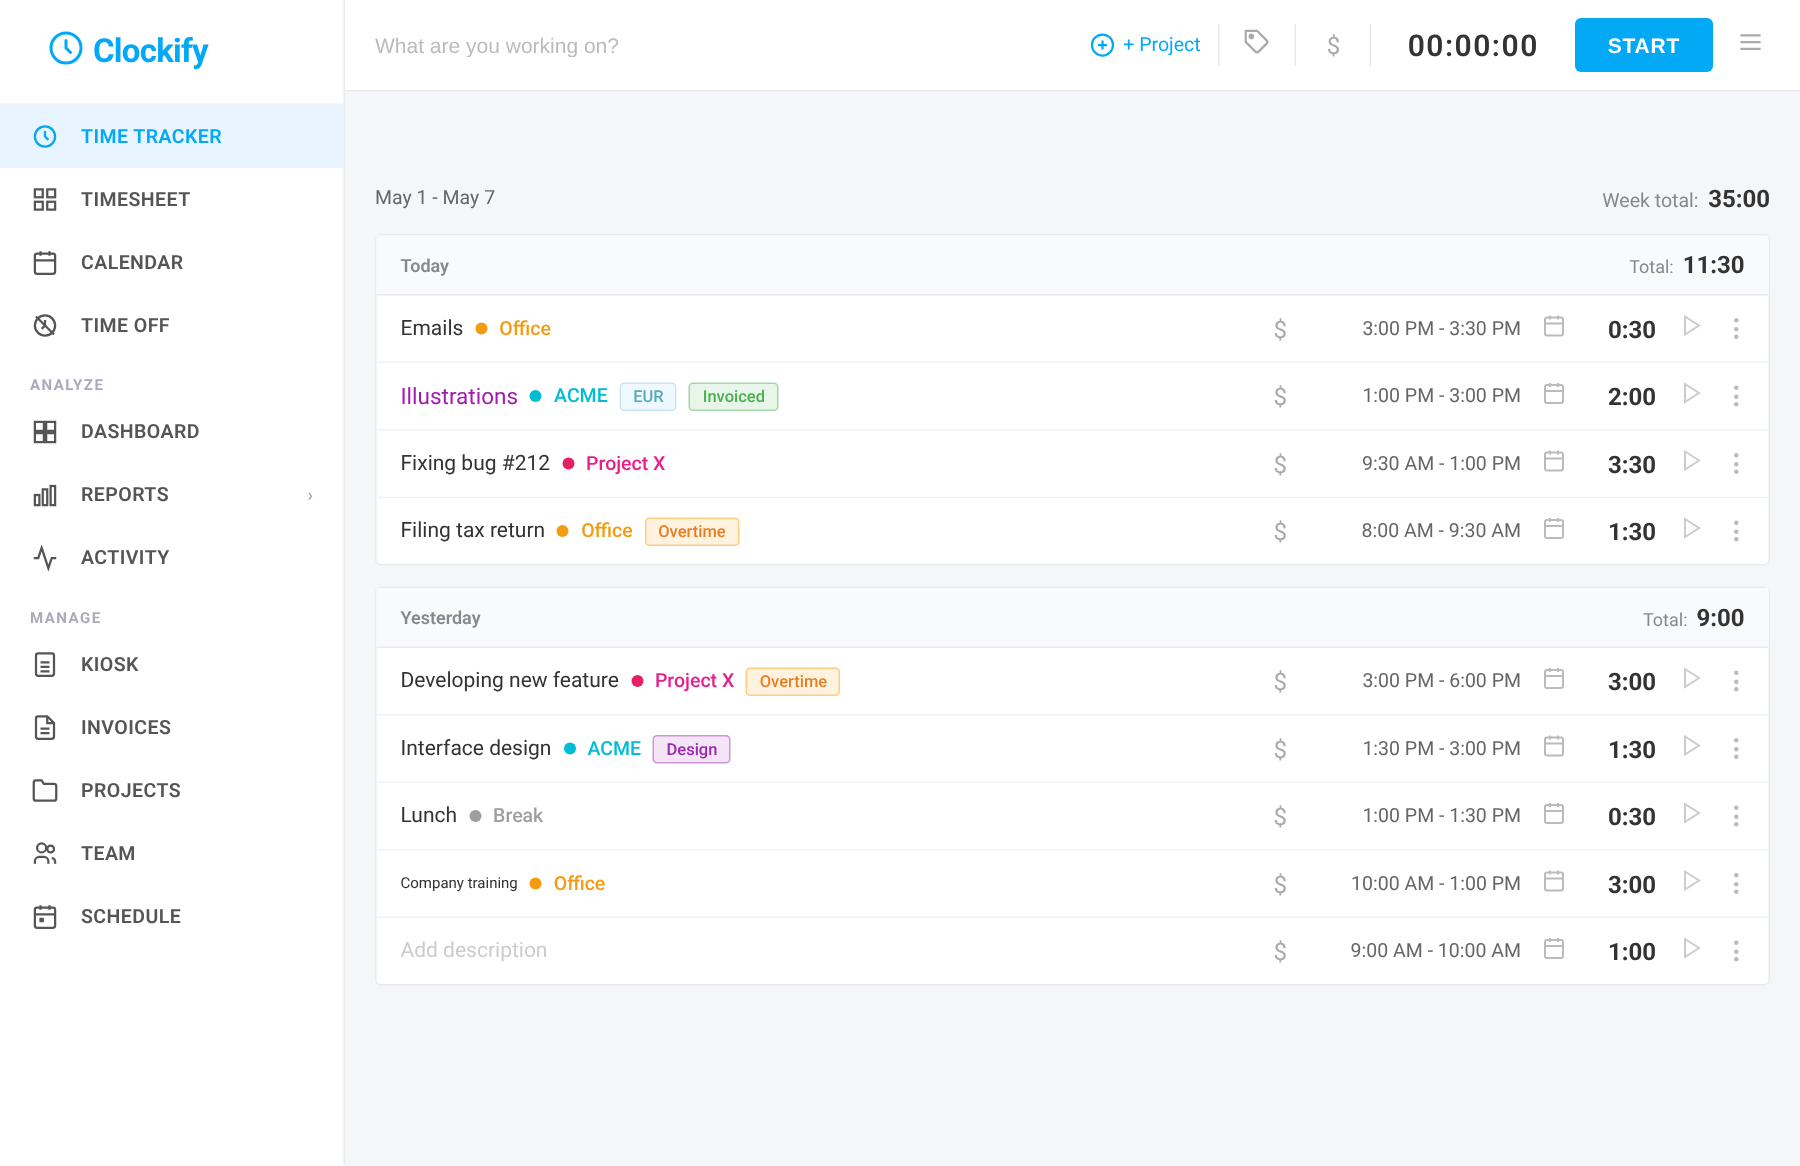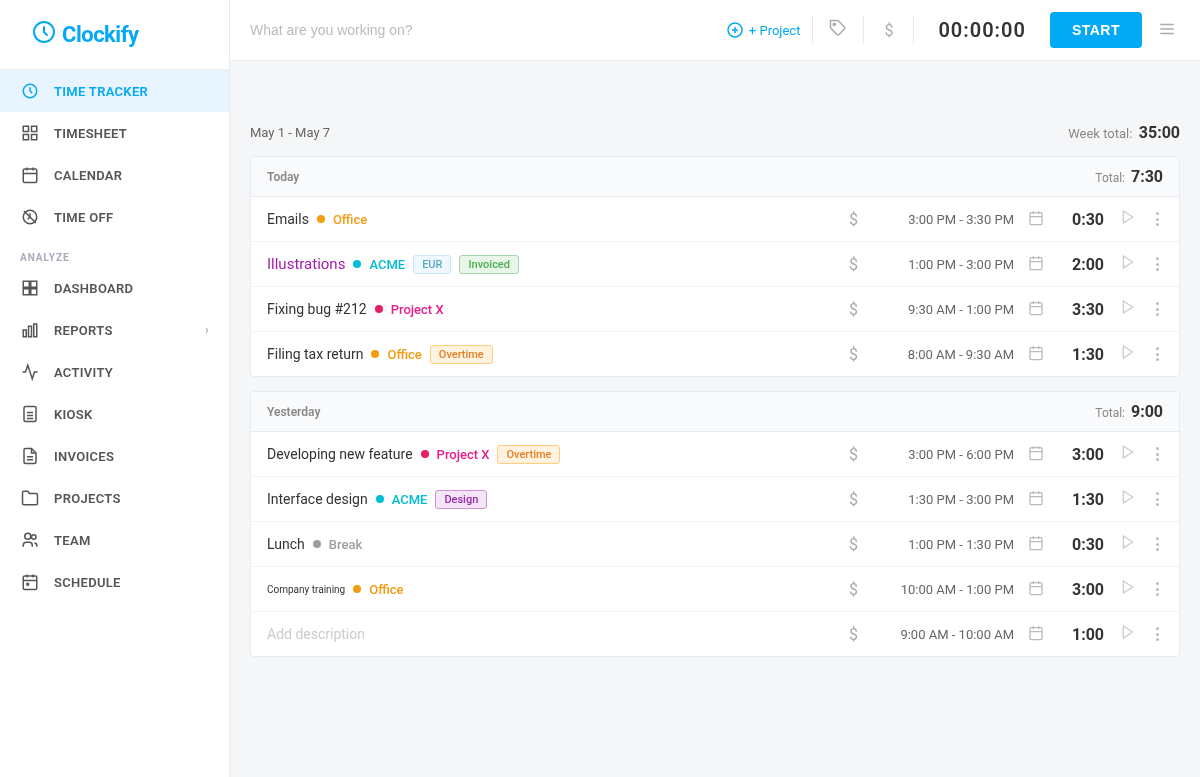--- a/index.html
+++ b/index.html
@@ -160,20 +160,21 @@
   </div>
   <div class="nav-item">
     <span class="nav-icon">
       <svg viewBox="0 0 24 24" fill="none" stroke="currentColor" stroke-width="2">
           <polyline points="22 12 18 12 15 21 9 3 6 12 2 12"></polyline>
         </svg>
     </span>
     <span>ACTIVITY</span>
   </div>
 
+  <div class="nav-section-label">MANAGE</div>
 
   <div class="nav-item">
     <span class="nav-icon">
       <svg viewBox="0 0 24 24" fill="none" stroke="currentColor" stroke-width="2">
           <rect x="4" y="2" width="16" height="20" rx="2"></rect>
           <line x1="8" y1="10" x2="16" y2="10"></line>
           <line x1="8" y1="14" x2="16" y2="14"></line>
           <line x1="8" y1="18" x2="16" y2="18"></line>
         </svg>
     </span>
@@ -261,21 +262,21 @@
         <span>Week total:</span>
         &nbsp;<strong>35:00</strong>
       </span>
     </div>
 
     <div class="day-group">
       <div class="day-header">
         <span class="day-label">Today</span>
         <span class="day-total">
           <span>Total:</span>
-          &nbsp;<strong>7:30</strong>
+          &nbsp;<strong>11:30</strong>
         </span>
       </div>
 
       <div class="entry-row">
         <div class="entry-desc">
           <span style="font-size:14px;color:#333;text-align:center;">Emails</span>
           <span class="project-dot dot-orange"></span>
           <span class="project-name color-orange">Office</span>
         </div>
         <span class="topbar-dollar entry-dollar">$</span>

